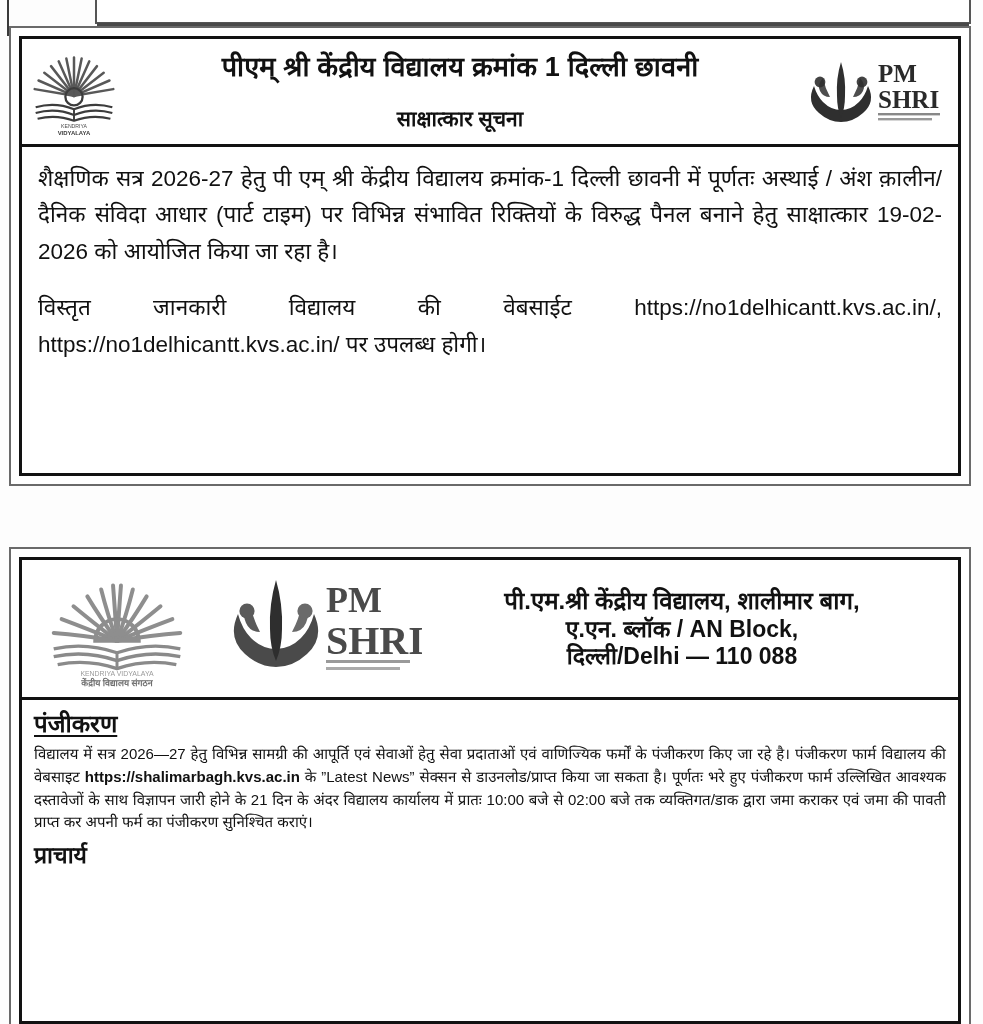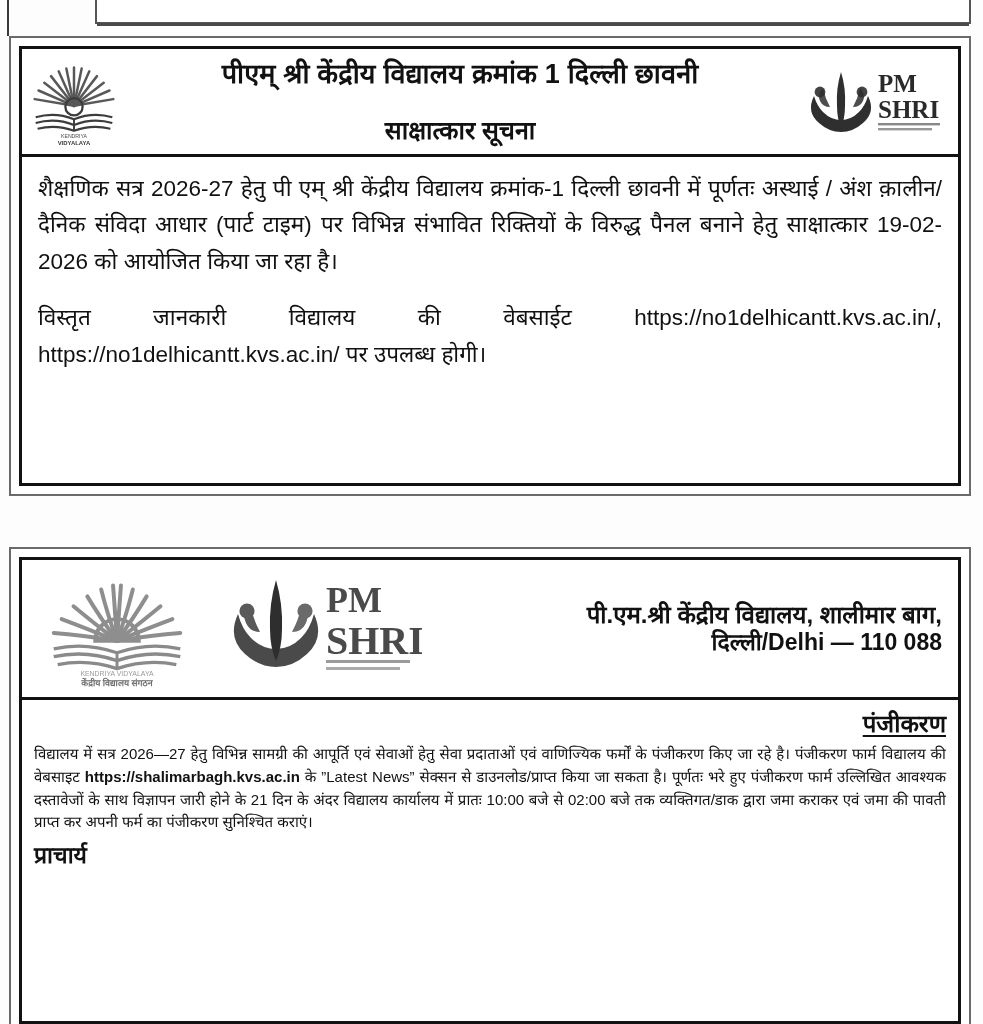--- a/index.html
+++ b/index.html
@@ -63,21 +63,21 @@
   .notice-inner {
     position: absolute;
     inset: 8px;
     border: 3px solid #121212;
     box-sizing: border-box;
     background: #ffffff;
     display: flex;
     flex-direction: column;
   }
 
-  #notice-interview { left: 9px;  top: 36px;  width: 962px; height: 460px; }
+  #notice-interview { left: 9px;  top: 26px;  width: 962px; height: 460px; }
   #notice-registration { left: 9px; top: 547px; width: 962px; height: 487px; }
 
   
   .hdr {
     display: flex;
     align-items: center;
     border-bottom: 3px solid #121212;
     box-sizing: border-box;
     flex: 0 0 auto;
   }
@@ -88,29 +88,29 @@
     flex: 1 1 auto;
     text-align: center;
     line-height: 1.28;
   }
   .title-main {
     font-size: 27px;
     font-weight: 700;
     letter-spacing: 0.2px;
   }
   .title-sub {
-    font-size: 25px;
+    font-size: 21px;
     font-weight: 700;
     margin-top: 22px;
   }
 
   
   .addr-block {
     flex: 1 1 auto;
-    text-align: right;
+    text-align: center;
     line-height: 1.18;
     padding-right: 2px;
   }
   .addr-l1 { font-size: 24px; font-weight: 700; }
   .addr-l2 { font-size: 21px; font-weight: 700; letter-spacing: -0.3px; }
   .addr-l3 { font-size: 23px; font-weight: 700; }
   .addr-l4 { font-size: 23px; font-weight: 700; }
 
   
   .body {
@@ -122,21 +122,21 @@
     margin: 0 0 20px 0;
     font-size: 22.5px;
     line-height: 1.62;
     text-align: justify;
     text-justify: inter-word;
   }
   #notice-interview .body p:last-child { margin-bottom: 0; }
 
   #notice-registration .body { padding: 4px 12px 4px 12px; }
   .reg-heading {
-    text-align: right;
+    text-align: left;
     font-size: 24px;
     font-weight: 700;
     text-decoration: underline;
     text-underline-offset: 3px;
     margin: 2px 0 4px 0;
   }
   .reg-para {
     margin: 0;
     font-size: 15px;
     line-height: 1.52;
@@ -277,20 +277,25 @@
             </g>
             <text x="100" y="42" font-size="36" font-weight="bold" fill="#4a4a4a" font-family="'Liberation Serif',serif">PM</text>
             <text x="100" y="84" font-size="40" font-weight="bold" fill="#4a4a4a" font-family="'Liberation Serif',serif">SHRI</text>
             <rect x="100" y="90" width="84" height="3" fill="#9a9a9a"></rect>
             <rect x="100" y="97" width="74" height="3" fill="#aaaaaa"></rect>
           </svg>
         </span>
 
         <div class="addr-block">
           <div class="addr-l1">पी.एम.श्री केंद्रीय विद्यालय, शालीमार बाग,</div>
+          <div class="addr-l3">
+            <span>ए.एन. ब्लॉक</span>
+            <span>/</span>
+            <span>AN Block,</span>
+          </div>
           <div class="addr-l4">
             <span>दिल्ली</span><span>/</span><span>Delhi</span>
             <span>—</span>
             <span>110 088</span>
           </div>
         </div>
       </div>
 
       <div class="body">
         <div class="reg-heading">पंजीकरण</div>

